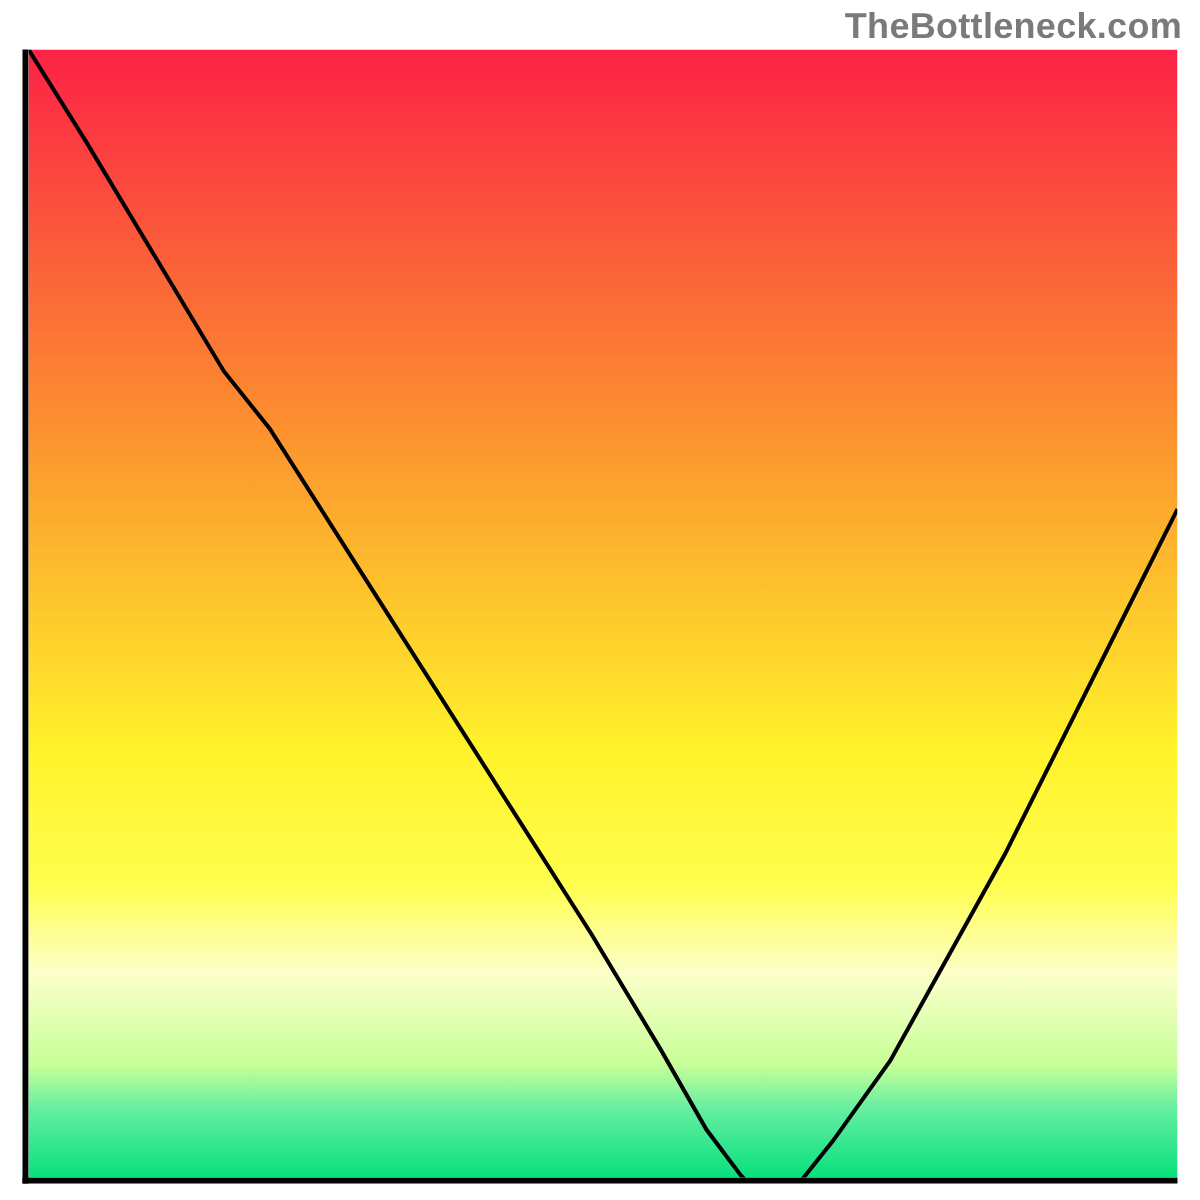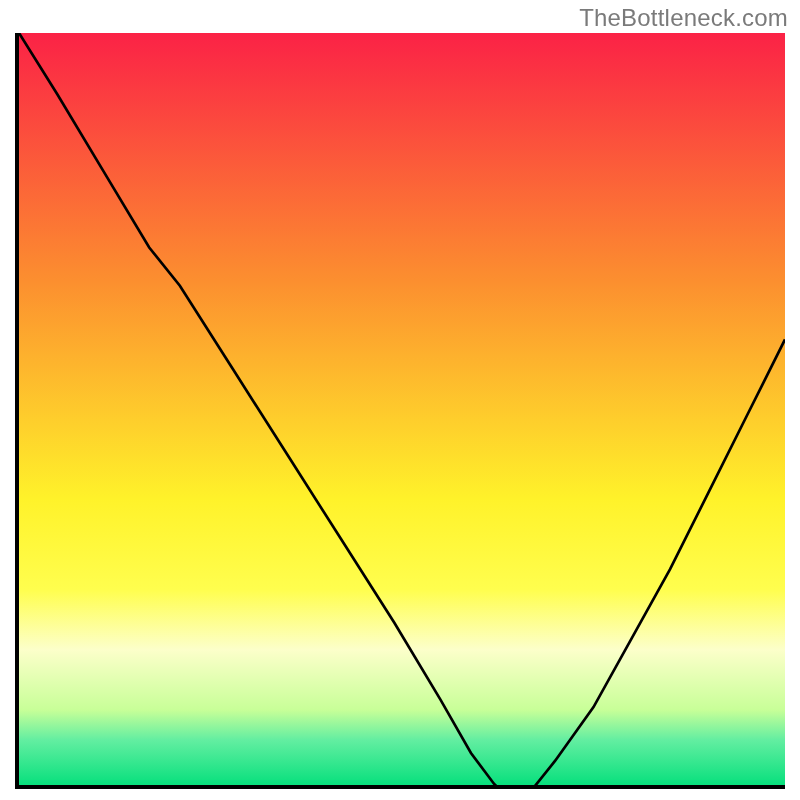--- a/index.html
+++ b/index.html
@@ -15,21 +15,21 @@
     position: relative;
     width: 800px;
     height: 800px;
   }
   .watermark {
     position: absolute;
     top: 4px;
     right: 12px;
     color: #7a7a7a;
     font-size: 24px;
-    font-weight: 400;
+    font-weight: 700;
     letter-spacing: 0.2px;
     user-select: none;
   }
   .plot-frame {
     position: absolute;
     left: 15px;
     top: 33px;
     width: 770px;
     height: 756px;
     border-left: 4px solid #000;

